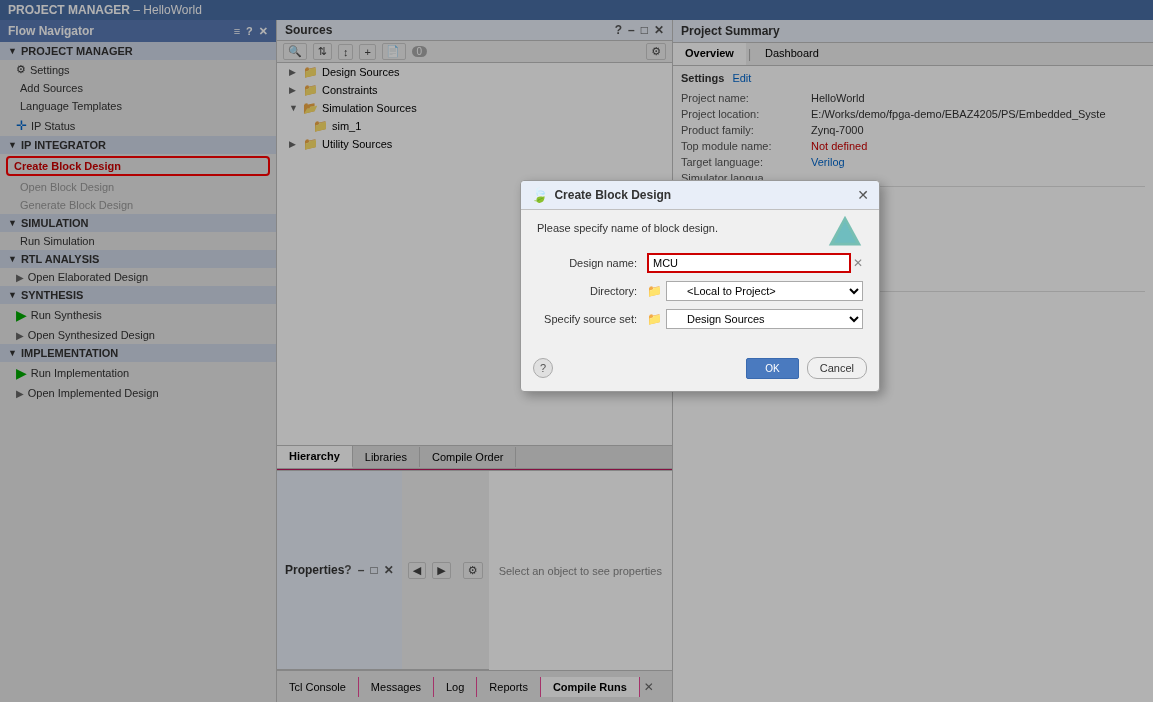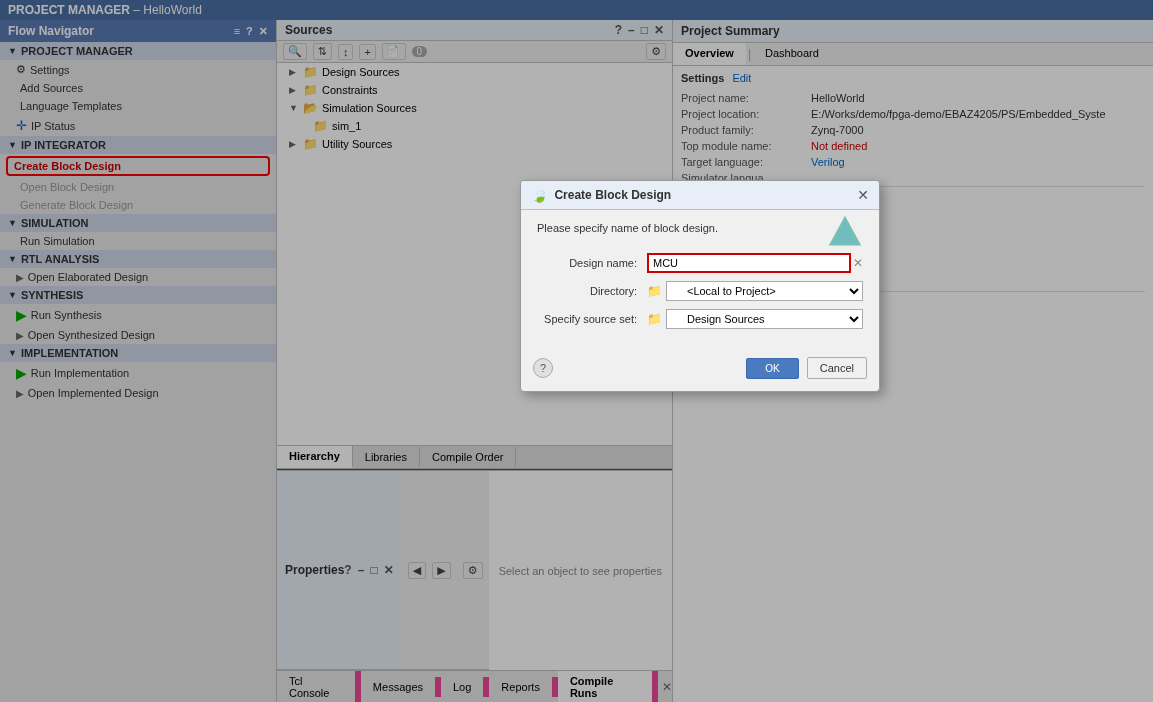--- a/index.html
+++ b/index.html
@@ -41,21 +41,21 @@
     .expand-icon { color: #666; font-size: 9px; min-width: 10px; }
 
     .tabs-bar { background: #e0e0e0; border-top: 1px solid #c0c0c0; border-bottom: 1px solid #c0c0c0; display: flex; align-items: center; }
     .tab { padding: 4px 12px; font-size: 11px; cursor: pointer; border-right: 1px solid #c0c0c0; }
     .tab.active { background: white; font-weight: bold; border-bottom: 2px solid white; }
 
     .properties-panel { height: 200px; border-top: 1px solid #c0c0c0; display: flex; flex-direction: row; }
     .props-content { flex: 1; display: flex; align-items: center; justify-content: center; color: #888; font-size: 11px; }
 
     .bottom-bar { height: 32px; background: #e8e8e8; border-top: 1px solid #c0c0c0; display: flex; align-items: center; }
-    .bottom-tab { padding: 4px 12px; font-size: 11px; cursor: pointer; border-right: 6px solid #ec4899; }
+    .bottom-tab { padding: 4px 12px; font-size: 11px; cursor: pointer; border-right: 1px solid #ec4899; }
     .bottom-tab.active { background: white; font-weight: bold; }
     .bottom-tab-close { color: #666; margin-left: 4px; cursor: pointer; }
 
     
     .right-panel { width: 480px; background: white; display: flex; flex-direction: column; position: relative; }
     .right-header { background: #e8eef8; border-bottom: 1px solid #c0c0c0; padding: 4px 8px; font-size: 12px; font-weight: bold; color: #333; }
     .right-tabs { display: flex; border-bottom: 1px solid #c0c0c0; background: #f0f0f0; }
     .right-tab { padding: 4px 12px; font-size: 11px; cursor: pointer; }
     .right-tab.active { background: white; border-bottom: 2px solid white; font-weight: bold; }
     .right-tab-divider { padding: 4px 2px; color: #aaa; }
@@ -87,21 +87,21 @@
     .modal-logo svg { width: 36px; height: 36px; }
     .form-row { display: flex; align-items: center; margin-bottom: 8px; font-size: 11px; }
     .form-label { width: 110px; color: #333; text-align: right; padding-right: 10px; }
     .form-input { flex: 1; border: 1px solid #0066cc; padding: 2px 4px; font-size: 11px; background: white; }
     .form-select-wrap { flex: 1; display: flex; align-items: center; gap: 4px; }
     .form-select { flex: 1; border: 1px solid #aaa; padding: 2px 16px; font-size: 11px; background: white; }
     .input-clear { background: none; border: none; cursor: pointer; color: #888; font-size: 12px; margin-left: 2px; }
     .modal-footer { padding: 8px 12px 12px; display: flex; align-items: center; gap: 8px; justify-content: flex-end; }
     .modal-help { margin-right: auto; cursor: pointer; width: 20px; height: 20px; border-radius: 50%; background: #e0e0e0; border: 1px solid #aaa; display: flex; align-items: center; justify-content: center; font-size: 11px; color: #555; }
     .btn-ok { background: #4a7abf; color: white; border: 1px solid #3a6aaf; padding: 4px 18px; cursor: pointer; font-size: 10px; border-radius: 2px; }
-    .btn-cancel { background: #f0f0f0; color: #333; border: 1px solid #aaa; padding: 4px 12px; cursor: pointer; font-size: 11px; border-radius: 2px; }
+    .btn-cancel { background: #f0f0f0; color: #333; border: 1px solid #aaa; padding: 4px 12px; cursor: pointer; font-size: 11px; border-radius: 10px; }
 
     .clear-fix::after { content: ''; display: table; clear: both; }
   </style>
 </head>
 <body>
 
 <div class="app">
 
   <div class="title-bar">
 

